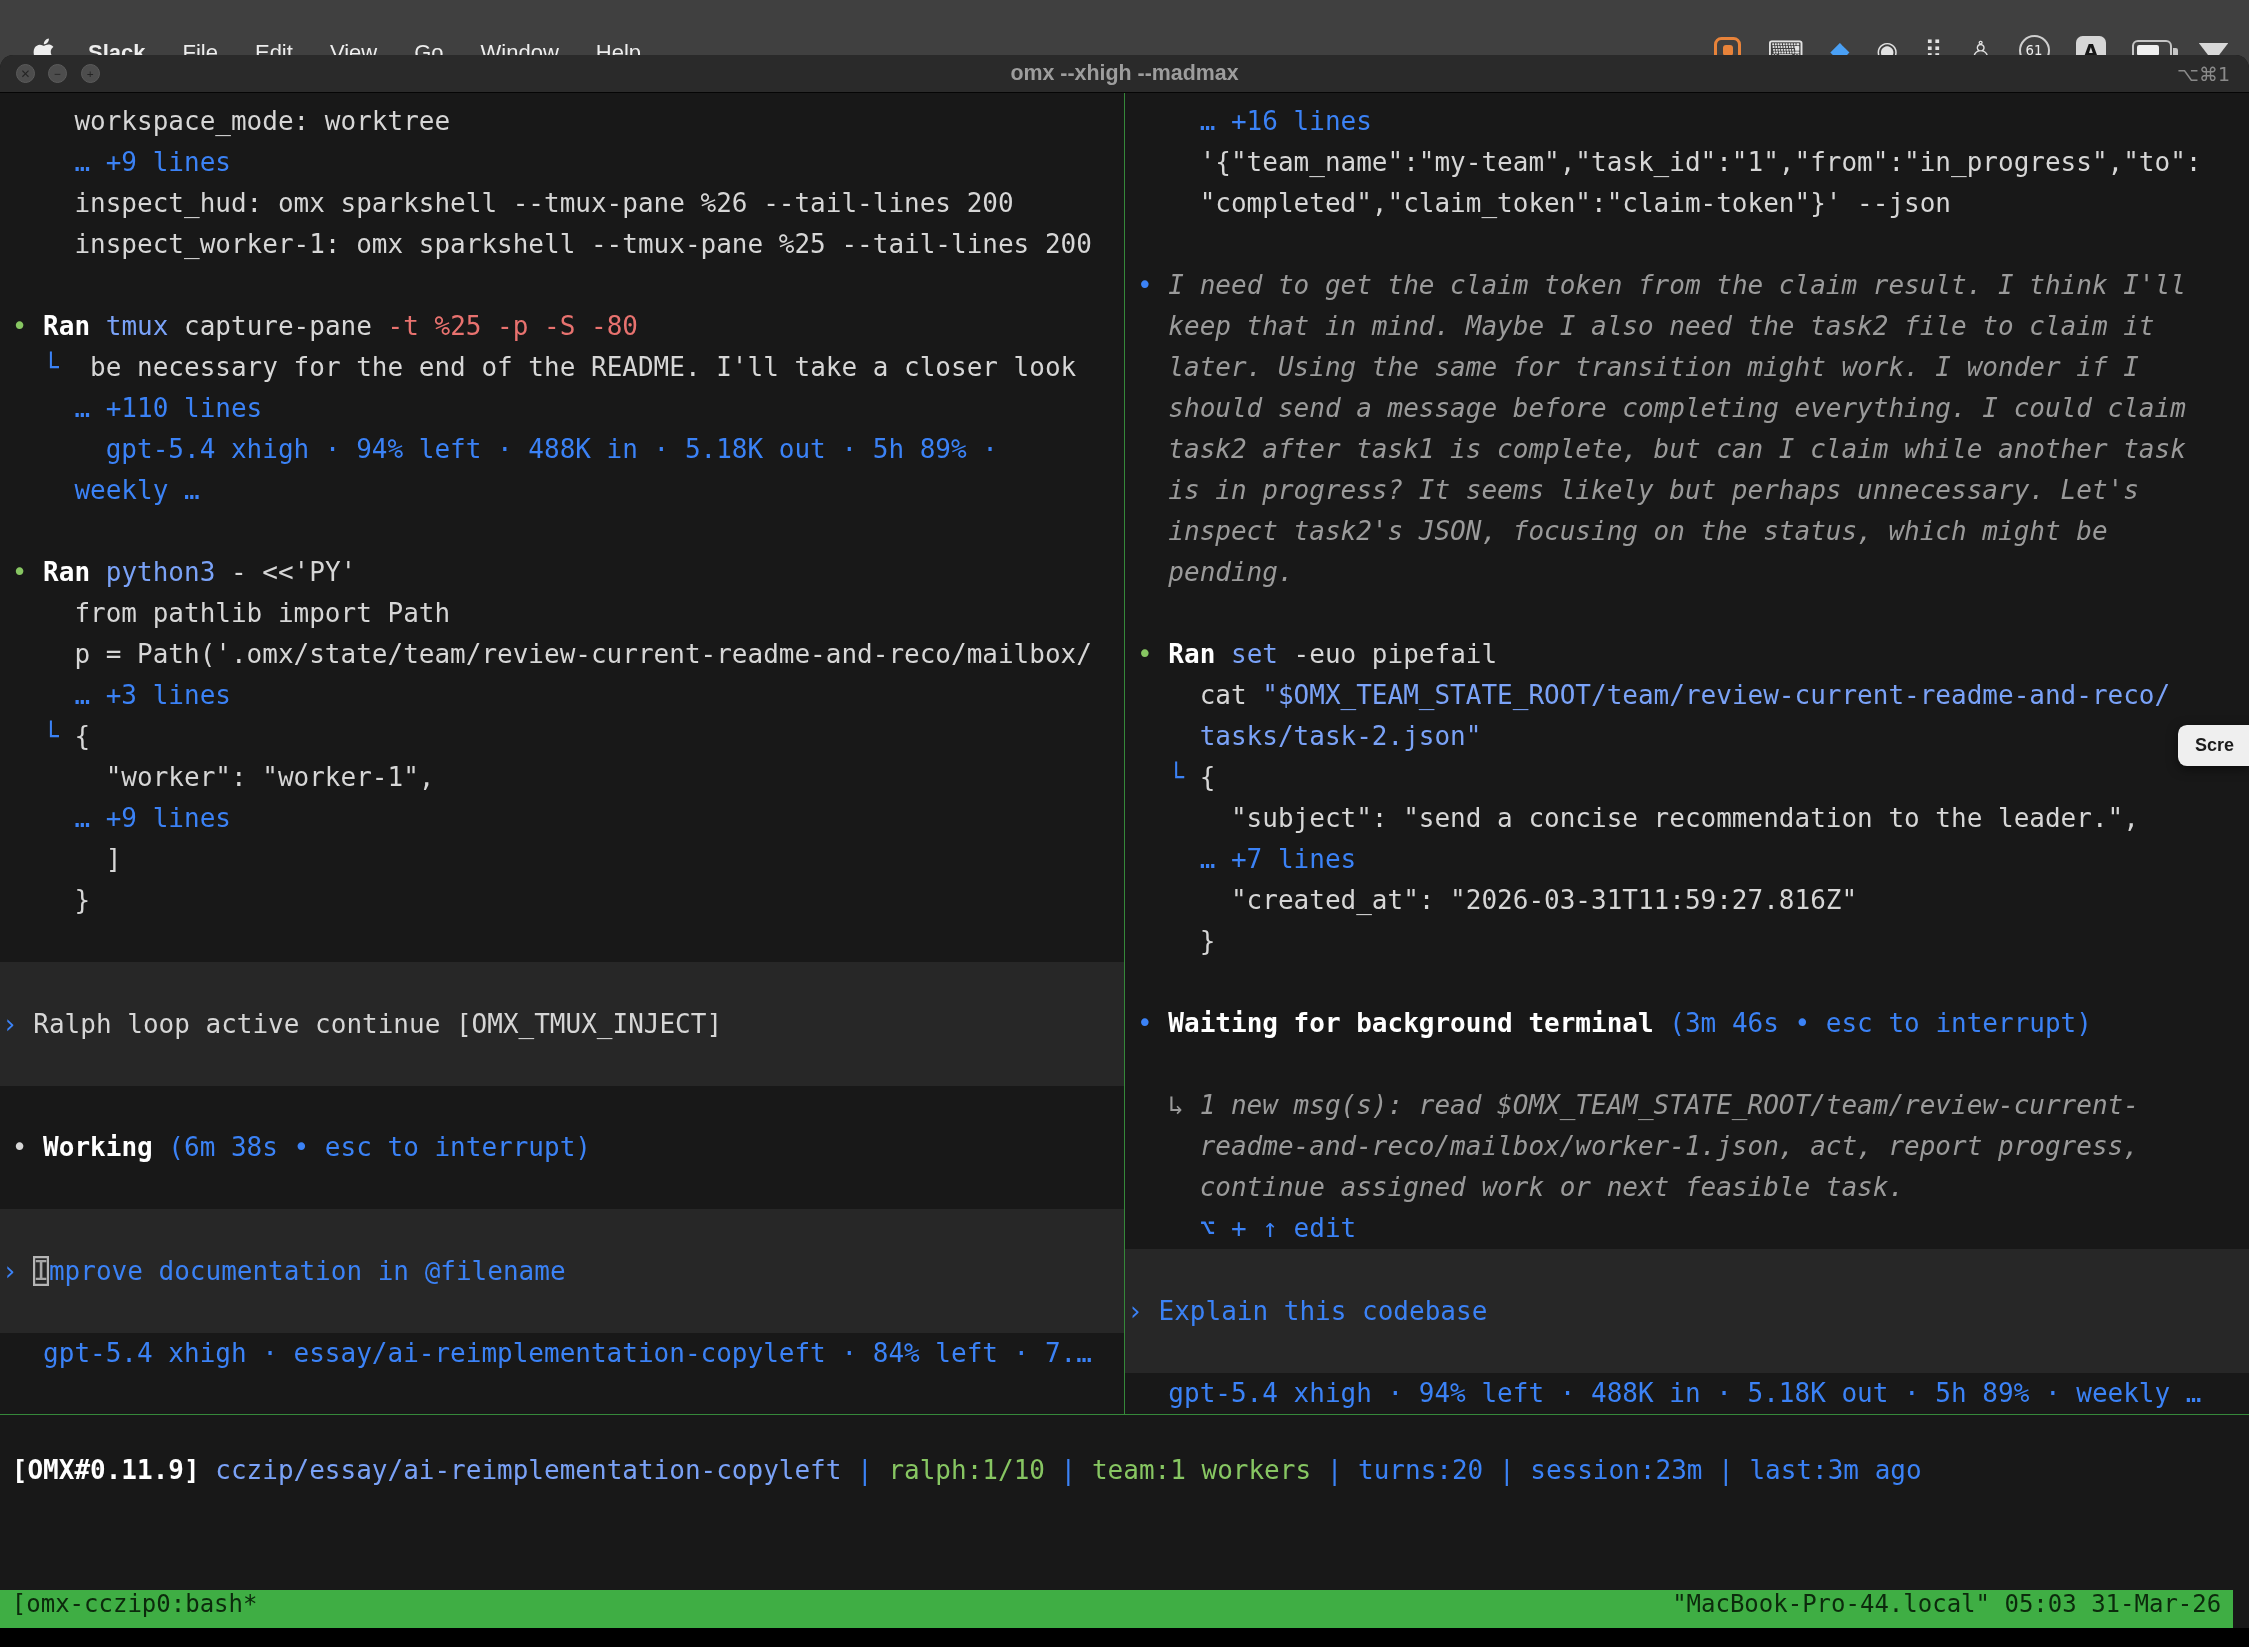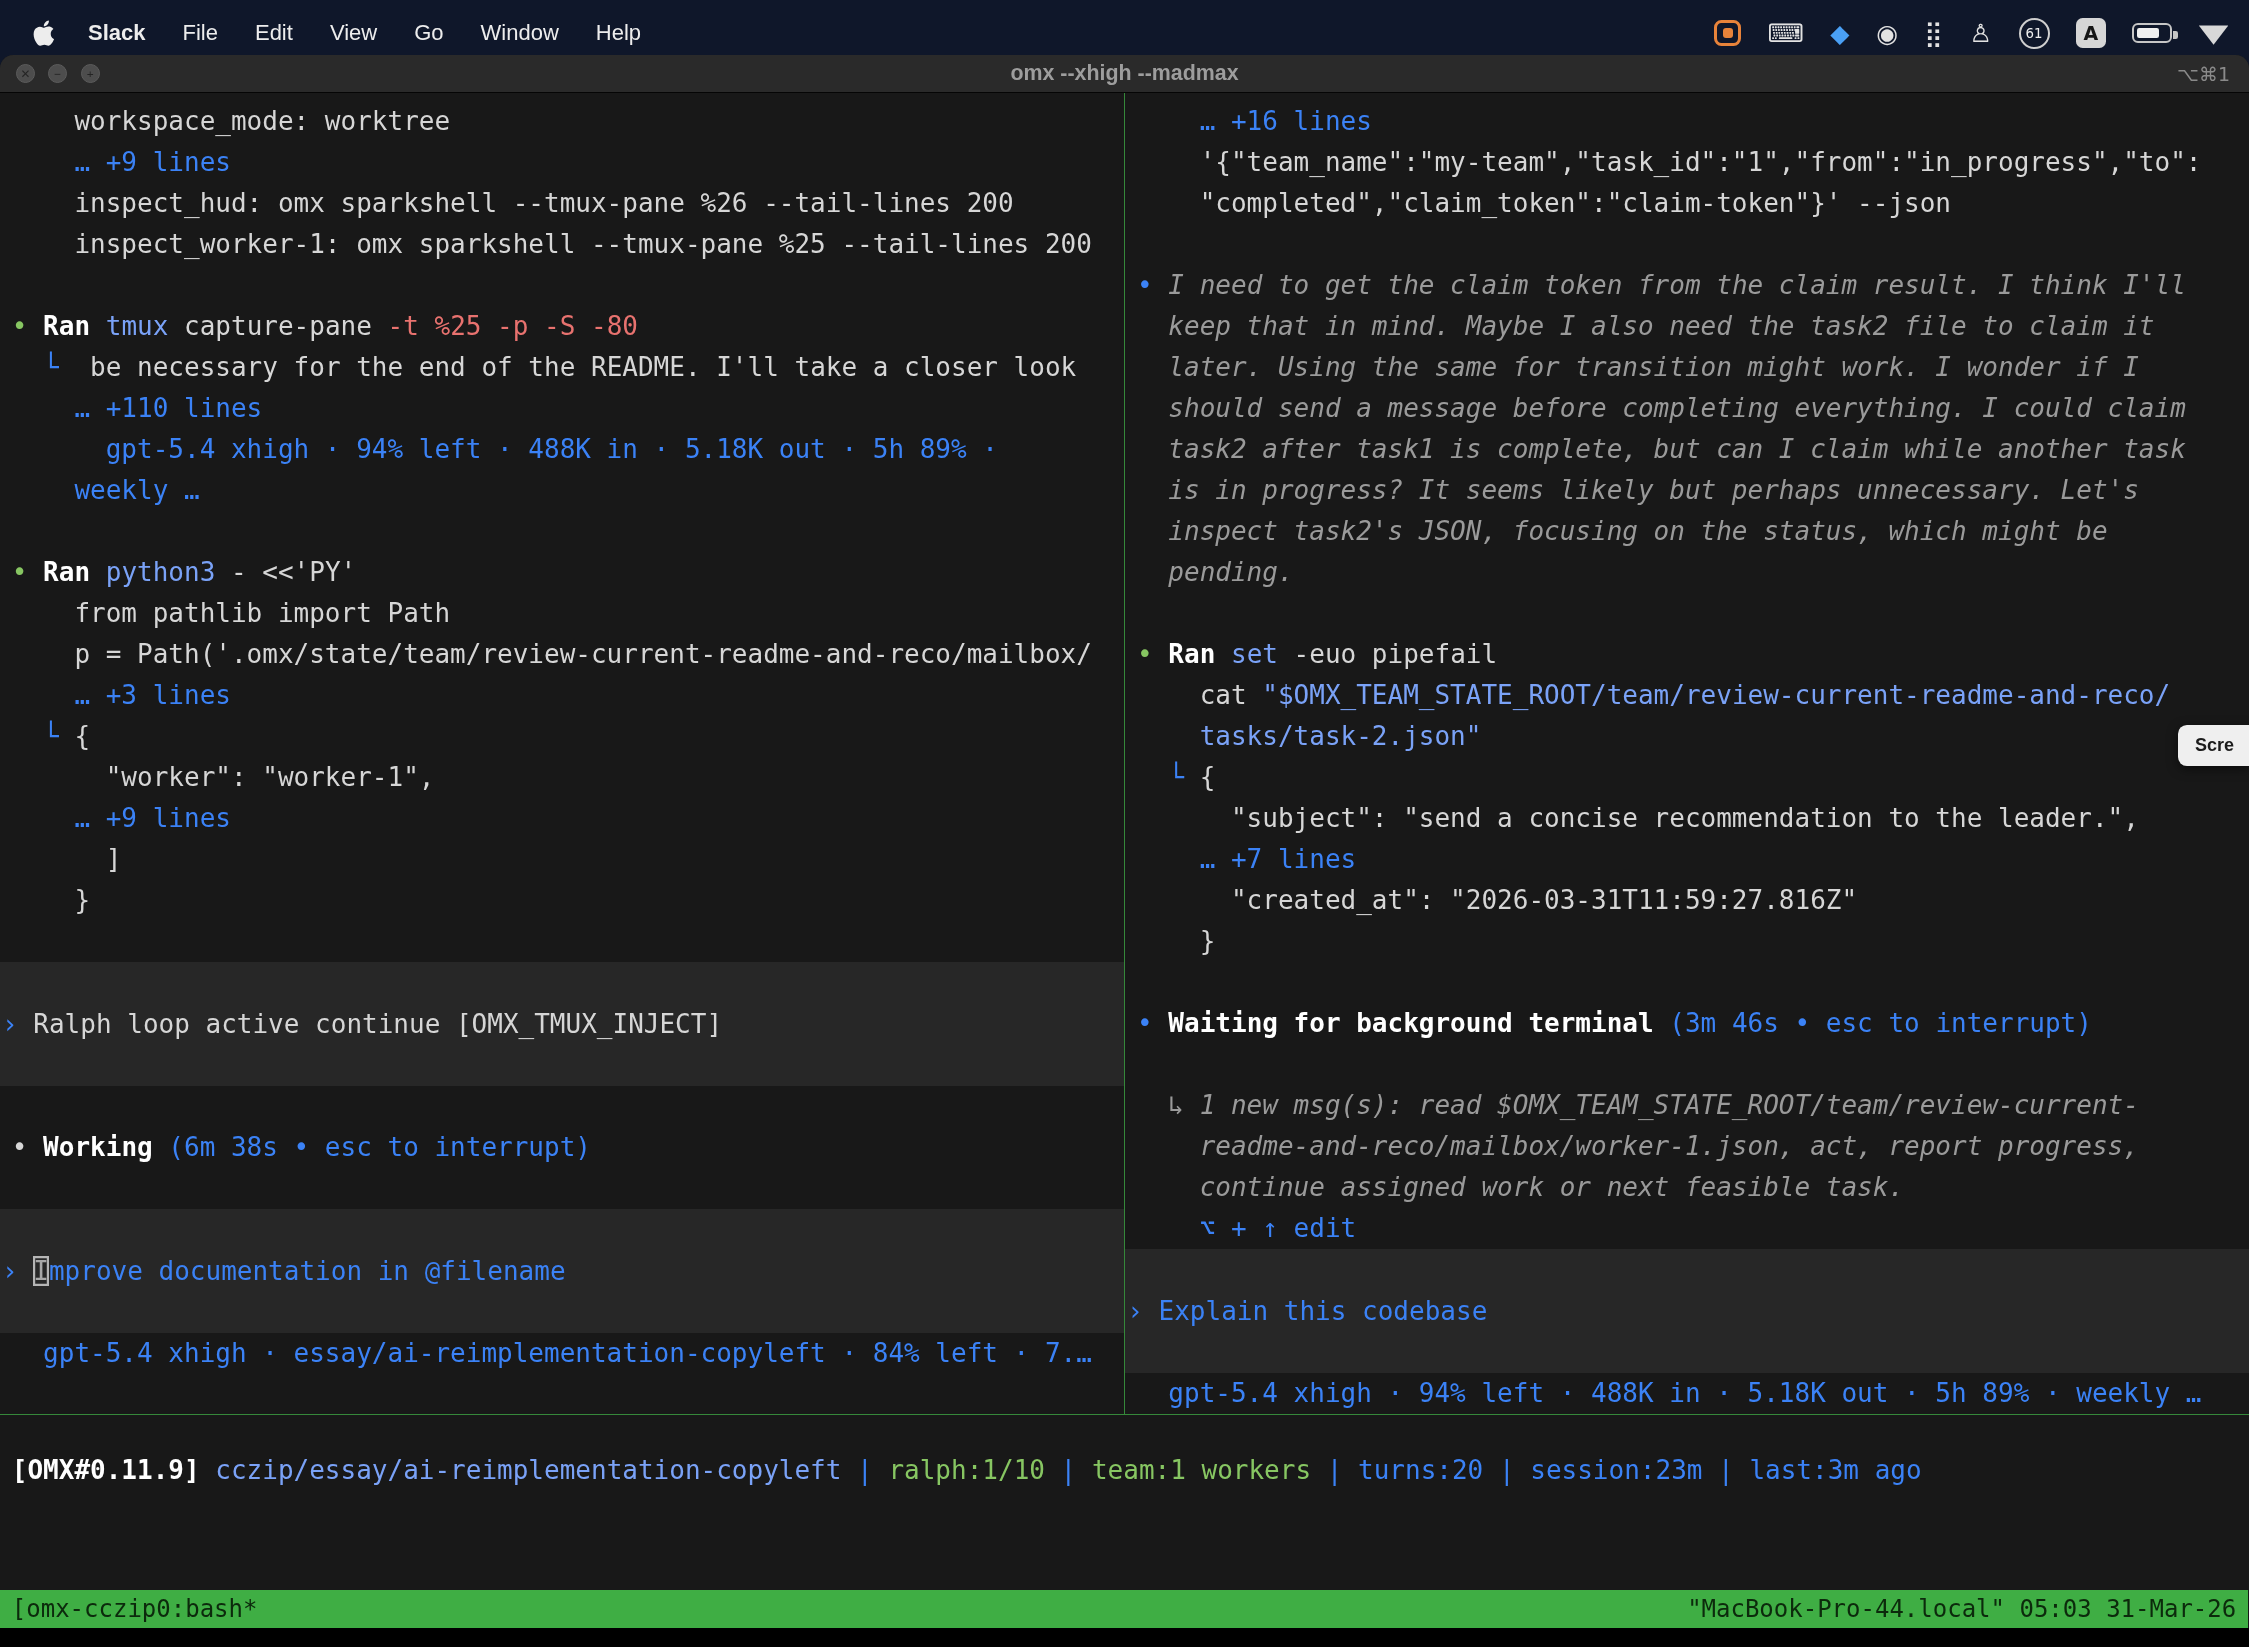--- a/index.html
+++ b/index.html
@@ -1,21 +1,21 @@
 <!DOCTYPE html>
 <html style="font-size:11.8px"><head>
 <meta charset="utf-8">
 <style>
   * { margin:0; padding:0; box-sizing:border-box; }
   html,body { width:2250px; height:1648px; background:#000; overflow:hidden;
               font-family:"Liberation Sans","DejaVu Sans",sans-serif; }
 
   
-  .menubar { position:absolute; top:0; left:0; right:0; height:66px; background:#0f172a;
-             display:flex; align-items:center; padding:0 20.7px 0 32px; color:#ededed; font-size:22px; }
+  .menubar { position:absolute; top:0; left:0; right:0; height:66px; background:#404040;
+             display:flex; align-items:flex-end; padding:0 20.7px 0 32px; color:#ededed; font-size:22px; }
   .menubar .apple { width:25px; height:29.5px; display:flex; align-items:center; margin-right:31px; }
   .menubar .appname { font-weight:700; margin-right:37px; }
   .menus { display:flex; gap:37px; }
   .menus span { cursor:default; }
   .mstatus { margin-left:auto; display:flex; align-items:center; gap:26.6px; }
   .micon { display:flex; align-items:center; justify-content:center; font-size:25px; color:#e2e2e2;
            font-family:"DejaVu Sans",sans-serif; }
   [data-name="spark-icon"] { color:#4aa0f5; }
   [data-name="record-stop-icon"] { width:26.6px; height:26.6px; border:3px solid #e8833a; border-radius:7.4px; position:relative; }
   [data-name="record-stop-icon"]::after { content:""; position:absolute; inset:5.2px; background:#e8833a; border-radius:3px; }
@@ -57,23 +57,23 @@
   .s-b   { color:#ffffff; font-weight:700; }
   .s-blu { color:#7aa2f7; }
   .s-red { color:#e8726f; }
   .s-grn { color:#87c662; }
   .s-it  { color:#9a9a9a; font-style:italic; }
   .s-cur { color:#a8a8a8; box-shadow:inset 0 0 0 2.2px #b5b5b5; }
 
   
   .omx-status { margin-top:35px; padding:0 11.8px; font-family:"DejaVu Sans Mono","Liberation Mono",monospace;
                 font-size:26px; line-height:41px; white-space:pre; overflow:hidden; }
-  .tmux-bar { position:absolute; left:0; right:1px; bottom:19px; height:38px; background:#3fae44; color:#0c2a0c;
+  .tmux-bar { position:absolute; left:0; right:16px; bottom:19px; height:38px; background:#3fae44; color:#0c2a0c;
               font-family:"DejaVu Sans Mono","Liberation Mono",monospace; font-size:24px;
-              display:flex; align-items:center; padding:0 11.8px; white-space:pre; }
+              display:flex; align-items:flex-start; padding:0 11.8px; white-space:pre; }
   .tmux-bar .tr { margin-left:auto; }
   .bottom-strip { position:absolute; left:0; right:0; bottom:0; height:19px; background:#000; }
 
   
   .scr-tip { position:absolute; top:725px; right:0; height:41px; min-width:71px; background:#efefef; color:#1c1c1c;
              border-radius:8.9px 0 0 8.9px; display:flex; align-items:center; padding-left:17px;
              font-size:18px; font-weight:600; box-shadow:0 3px 10.3px rgba(0,0,0,.5); }
 </style>
 </head>
 <body>

